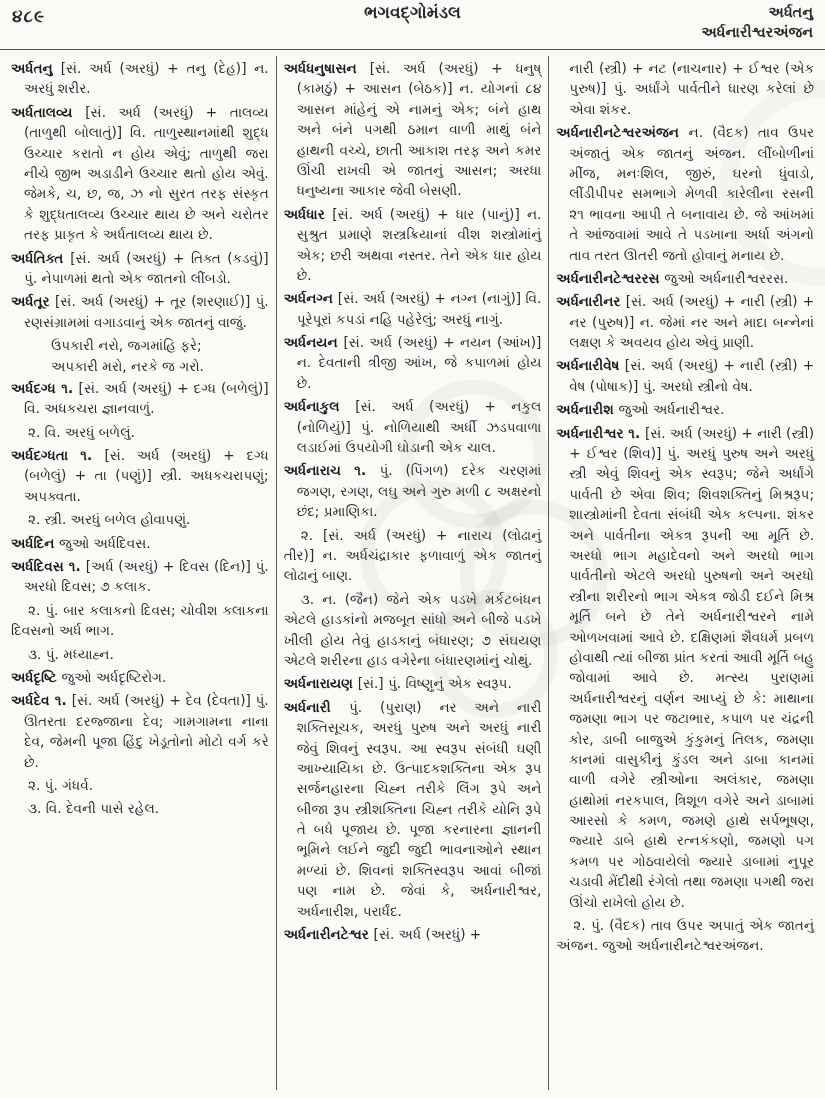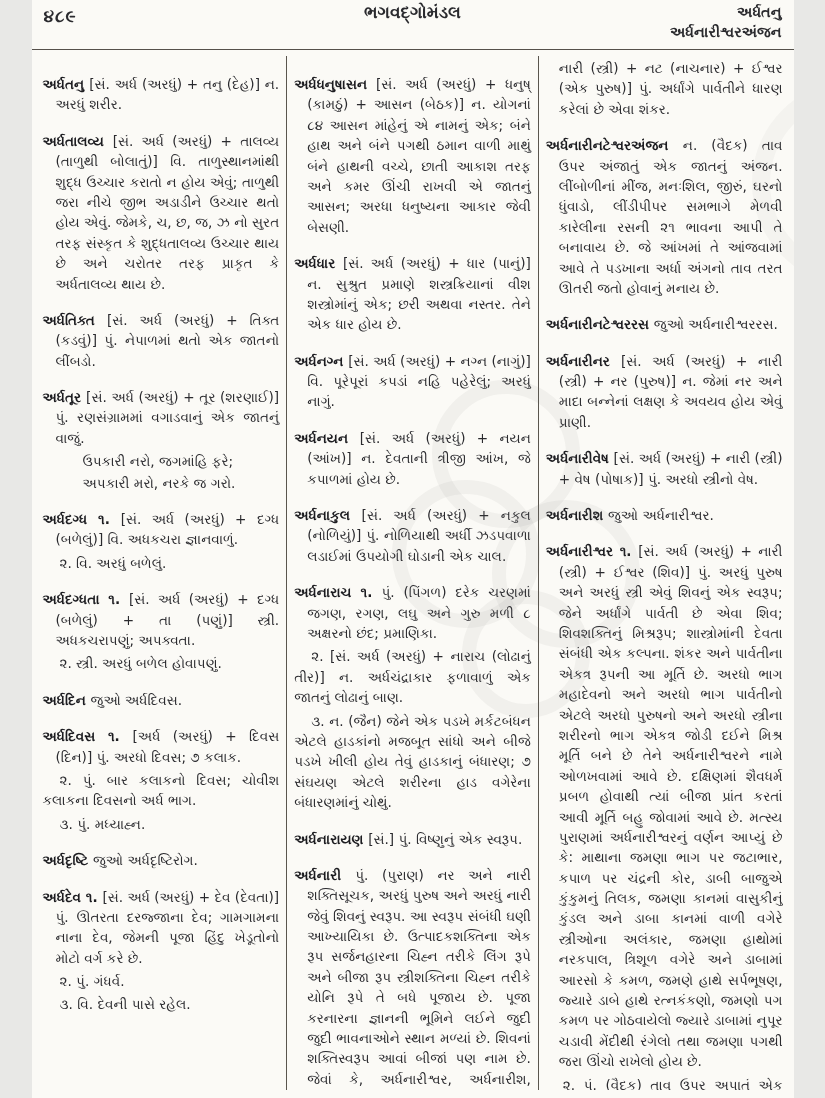--- a/index.html
+++ b/index.html
@@ -1,35 +1,35 @@
 <!DOCTYPE html>
 <html><head>
 <meta charset="utf-8">
 <style>
   html,body{margin:0;padding:0;}
   body{background:#e8e8e6;font-family:"DejaVu Sans",sans-serif;}
-  .page{position:relative;width:762px;height:1098px;margin:0 auto;background:#fbfaf6;color:#2a2a2e;overflow:hidden;box-sizing:border-box;}
+  .page{position:relative;width:825px;height:1098px;margin:0 auto;background:#fbfaf6;color:#2a2a2e;overflow:hidden;box-sizing:border-box;}
   
   .wm{position:absolute;border-radius:50%;border:14px solid rgba(120,120,118,0.07);pointer-events:none;}
   .wm.r1{width:120px;height:120px;left:400px;top:380px;}
   .wm.r2{width:120px;height:120px;left:360px;top:480px;}
   .wm.r3{width:120px;height:120px;left:460px;top:500px;}
   .wm.r4{width:100px;height:100px;left:430px;top:590px;}
   .wm.r5{width:170px;height:170px;left:720px;top:80px;border-width:18px;border-color:rgba(120,120,118,0.05);}
   
   .header{position:relative;height:50px;padding:4px 10px 0 10px;box-sizing:border-box;border-bottom:1px solid #55504a;}
   .page-num{position:absolute;left:12px;top:6px;font-weight:bold;font-size:17px;letter-spacing:1px;}
   .book-title{position:absolute;left:0;right:0;top:2px;text-align:center;font-weight:bold;font-size:17px;}
   .guide{position:absolute;right:12px;top:3px;text-align:right;font-weight:bold;font-size:14.5px;line-height:1.35;}
   
   .columns{display:flex;height:1040px;padding:6px 4px 0 4px;box-sizing:border-box;}
   .col{flex:1 1 0;padding:2px 7px 0 7px;box-sizing:border-box;overflow:hidden;}
   .col.mid{border-left:1px solid #5a554e;border-right:1px solid #5a554e;}
   .para{font-size:13.6px;line-height:1.5;text-align:justify;margin:0 0 3px 0;word-break:break-word;}
-  .para.entry{padding-left:13px;text-indent:-13px;margin-top:16px;}
+  .para.entry{padding-left:13px;text-indent:-13px;}
   .para.cont{padding-left:13px;text-indent:0;}
   .para.sense{text-indent:17px;}
   .para.verse{margin-left:40px;text-align:left;margin-bottom:1px;}
   .hw{font-weight:bold;color:#1c1c20;}
 </style>
 </head>
 <body>
 
 <div class="page">
   <span class="wm r1"></span>

